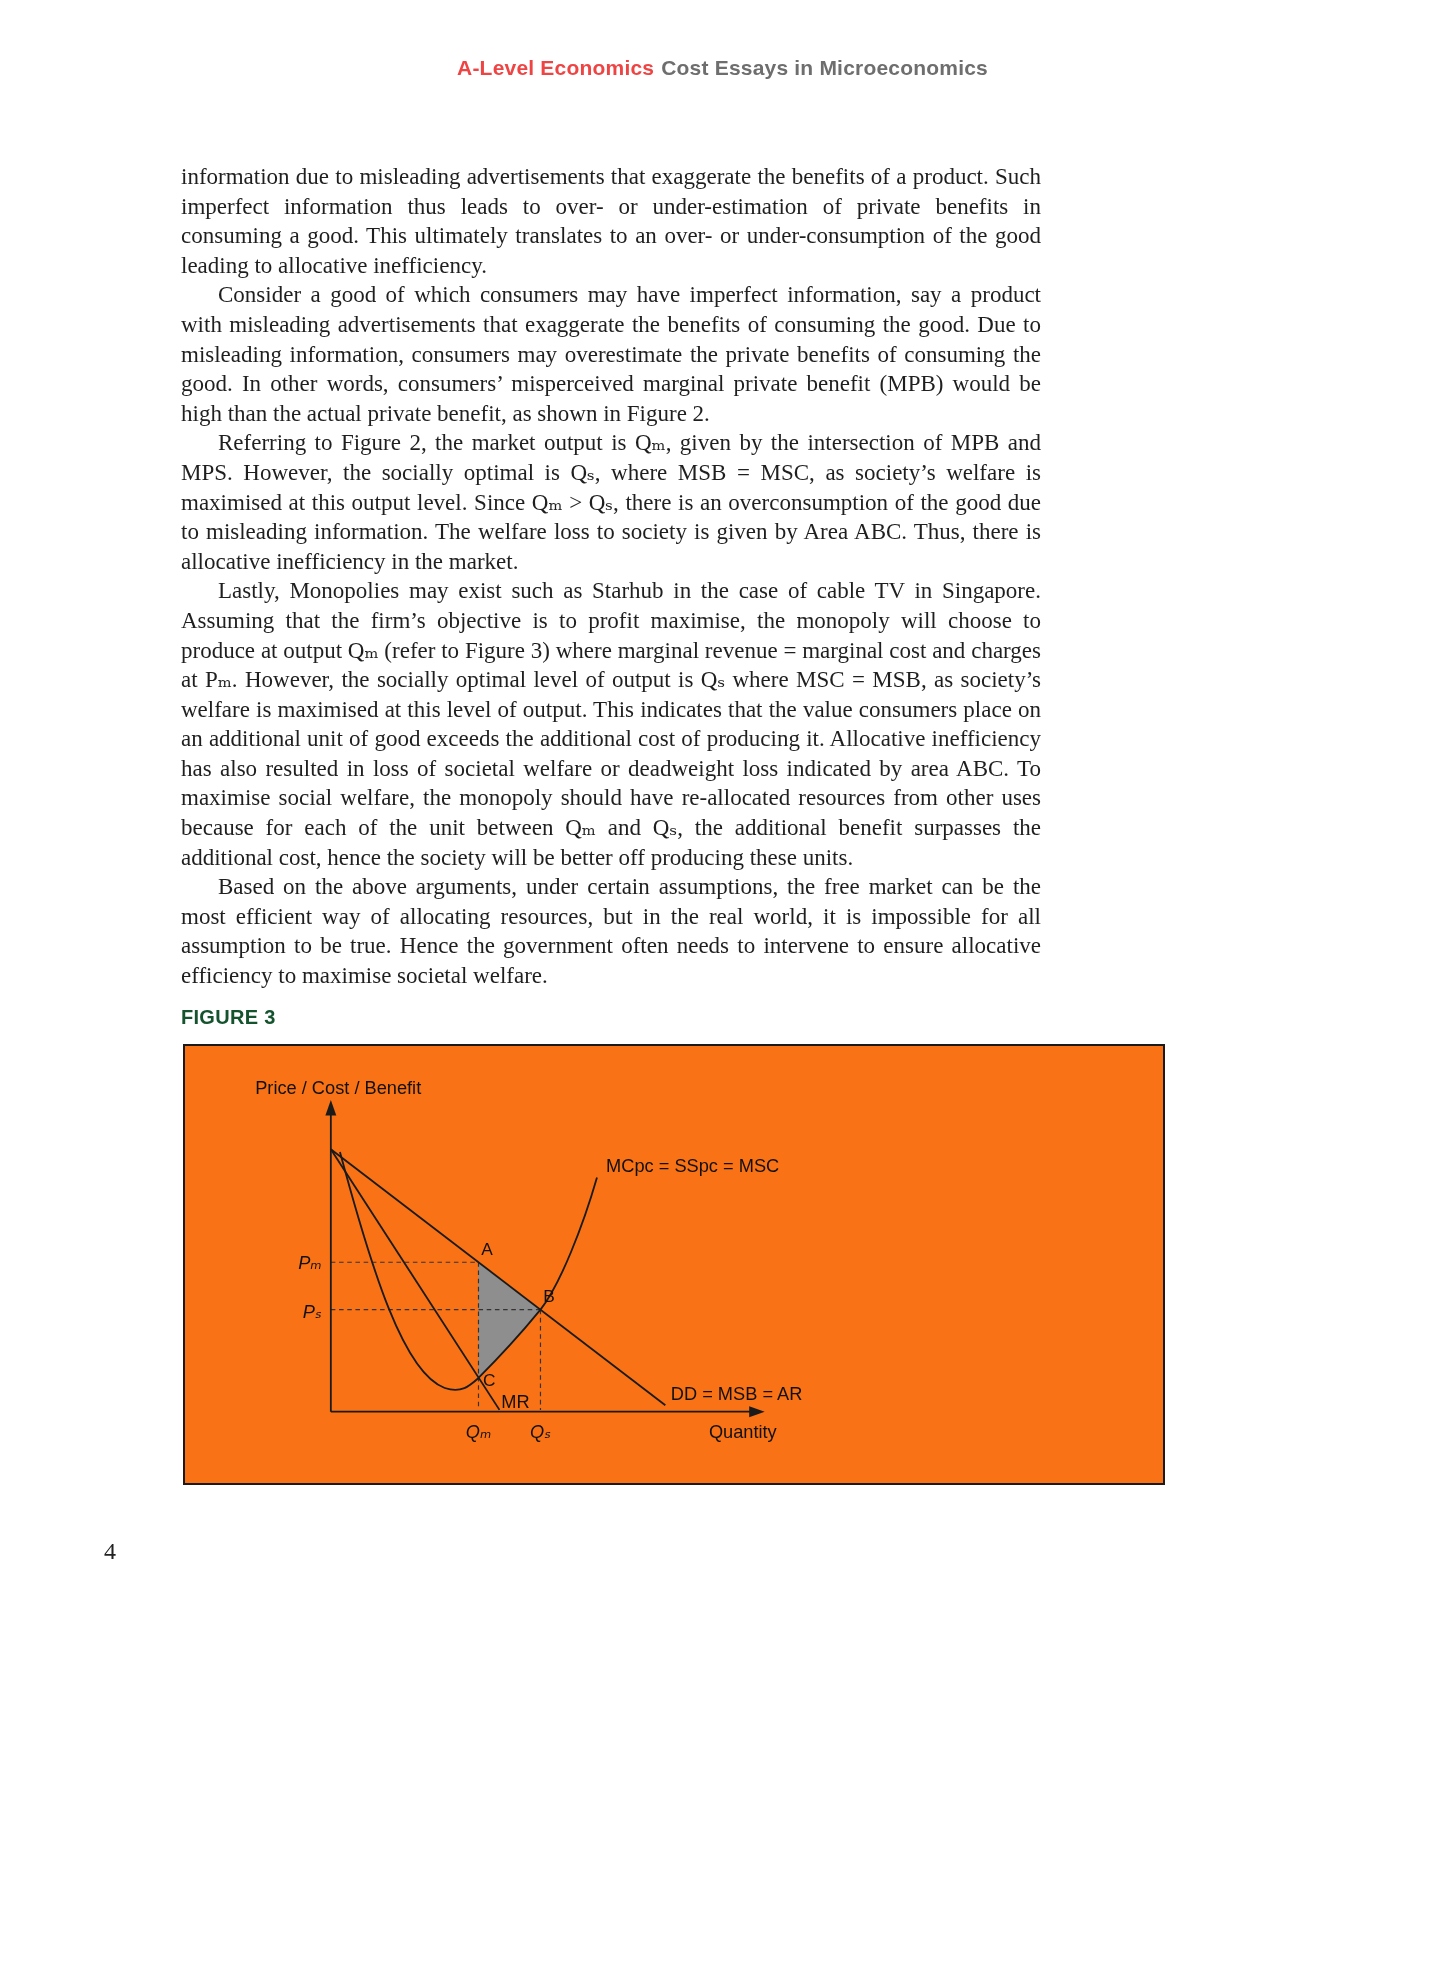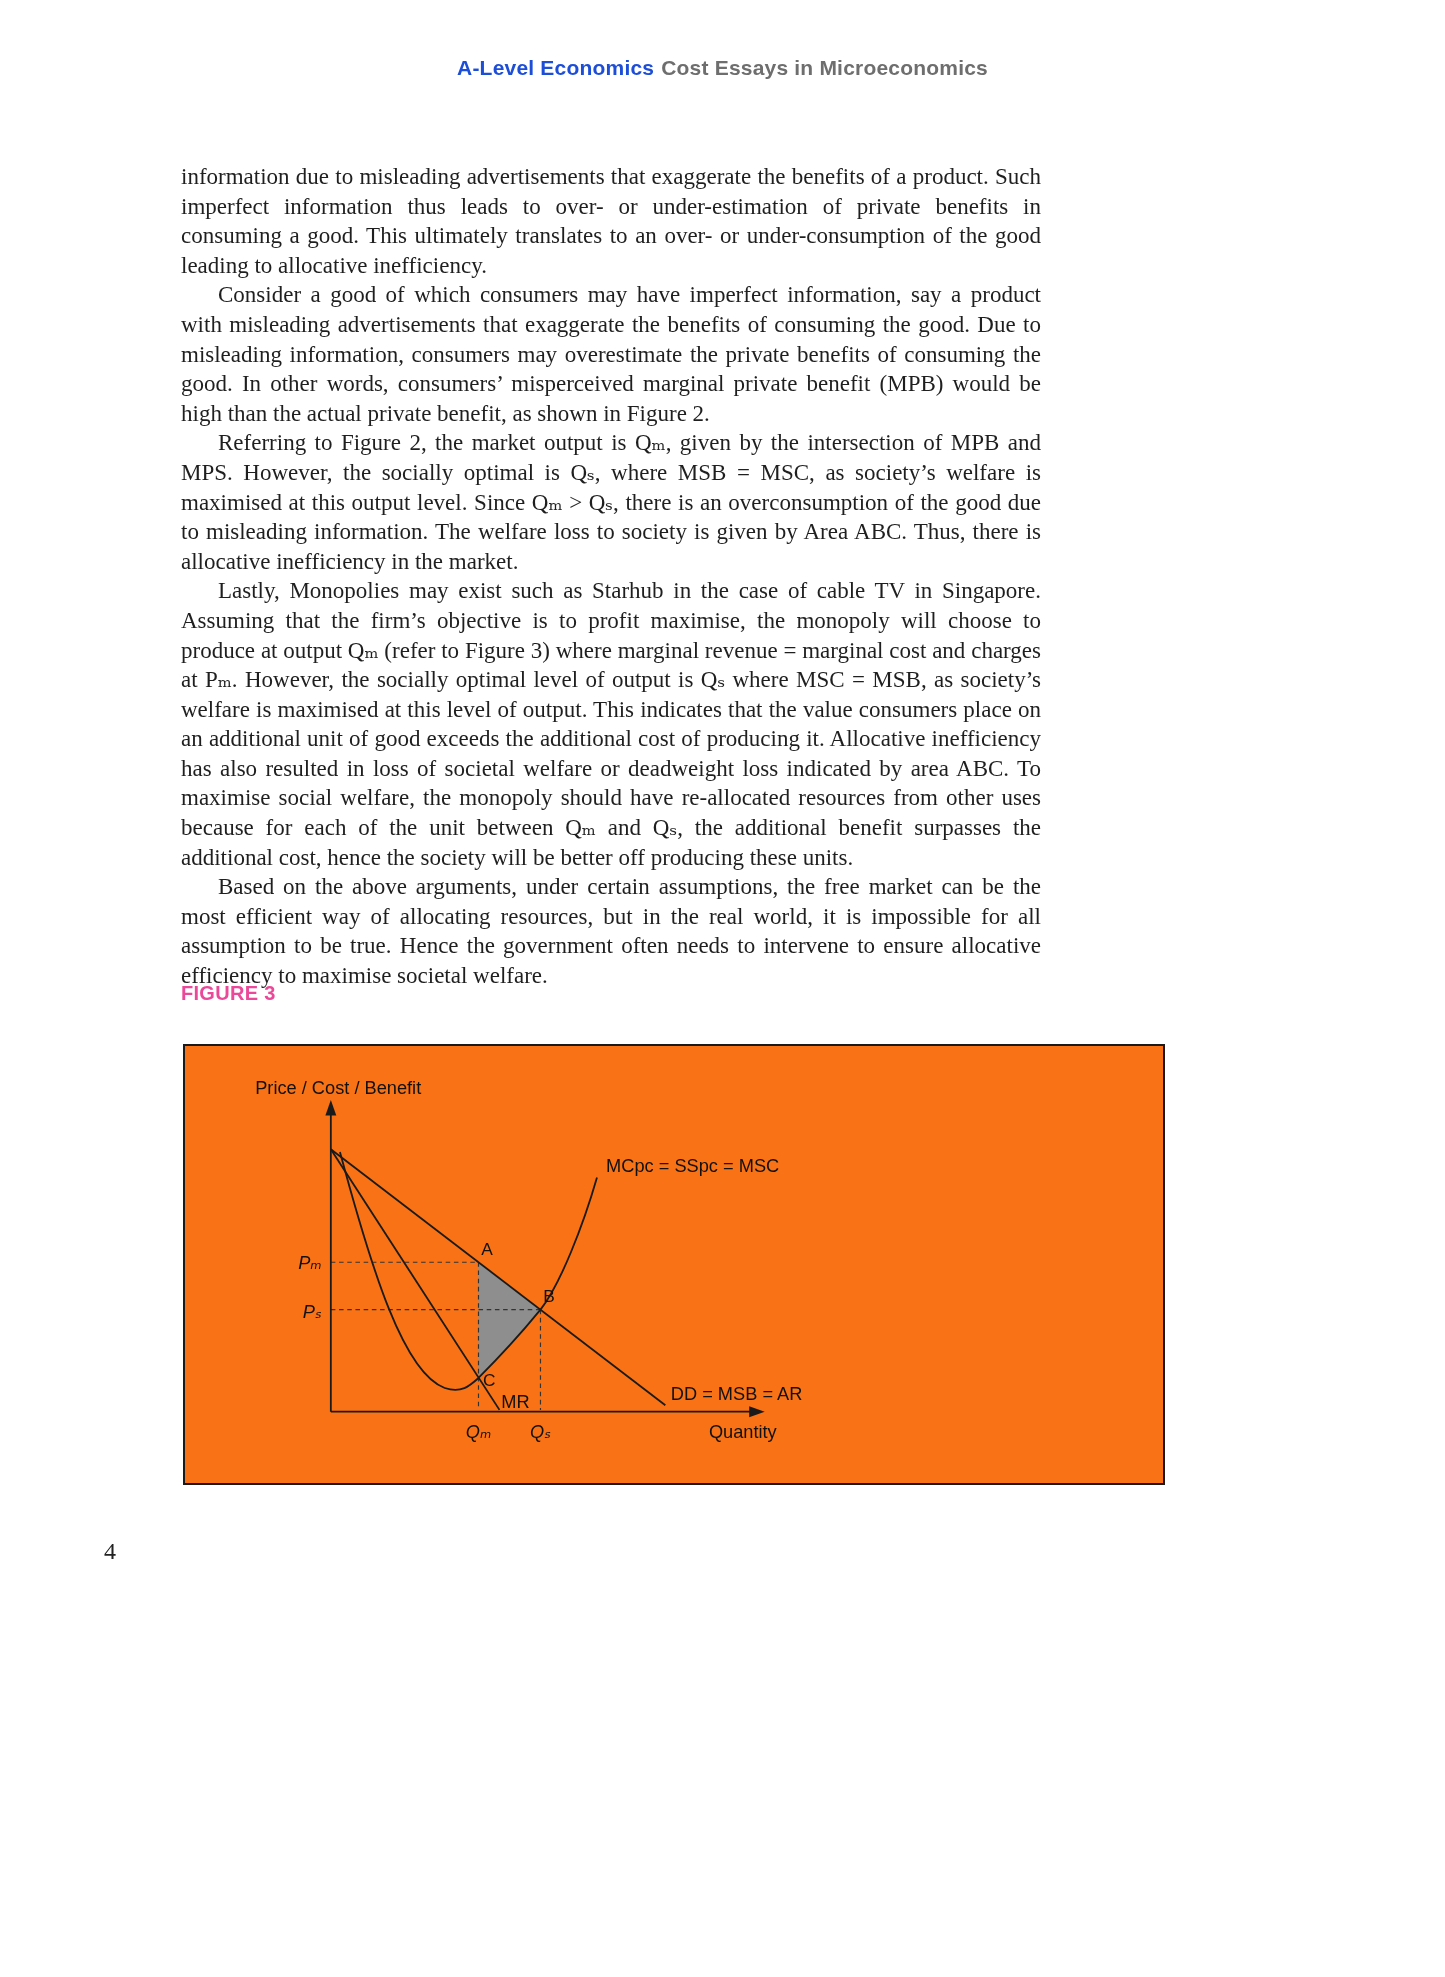--- a/index.html
+++ b/index.html
@@ -10,33 +10,33 @@
     font-family:"Liberation Serif","DejaVu Serif",serif;
     color:#1f1f1f;
     overflow:hidden;
   }
   .running-header{
     position:absolute;top:56px;left:0;right:0;
     text-align:center;
     font-family:"Liberation Sans","DejaVu Sans",sans-serif;
     font-weight:bold;font-size:21px;letter-spacing:0.2px;
   }
-  .header-light{color:#1d4ed8;margin-right:7px;}
+  .header-light{color:#ef4444;margin-right:7px;}
   .header-bold{color:#6e6e6e;}
   .body-text{
     position:absolute;left:181px;top:162px;width:860px;
     font-size:23px;line-height:29.6px;
     text-align:justify;
   }
   .para{margin:0;text-indent:37px;}
   .para.no-indent{text-indent:0;}
   .figure-label{
-    position:absolute;left:181px;top:982px;
+    position:absolute;left:181px;top:1006px;
     font-family:"Liberation Sans","DejaVu Sans",sans-serif;
-    font-weight:bold;font-size:20px;color:#ec4899;letter-spacing:0.3px;
+    font-weight:bold;font-size:20px;color:#14532d;letter-spacing:0.3px;
   }
   .figure-box{
     position:absolute;left:183px;top:1044px;
     width:982px;height:441px;
     border:2px solid #1a1a1a;box-sizing:border-box;
     background:#f97316;
   }
   .figure-box svg{display:block;width:100%;height:100%;}
   .fig-text{
     font-family:"Liberation Sans","DejaVu Sans",sans-serif;

